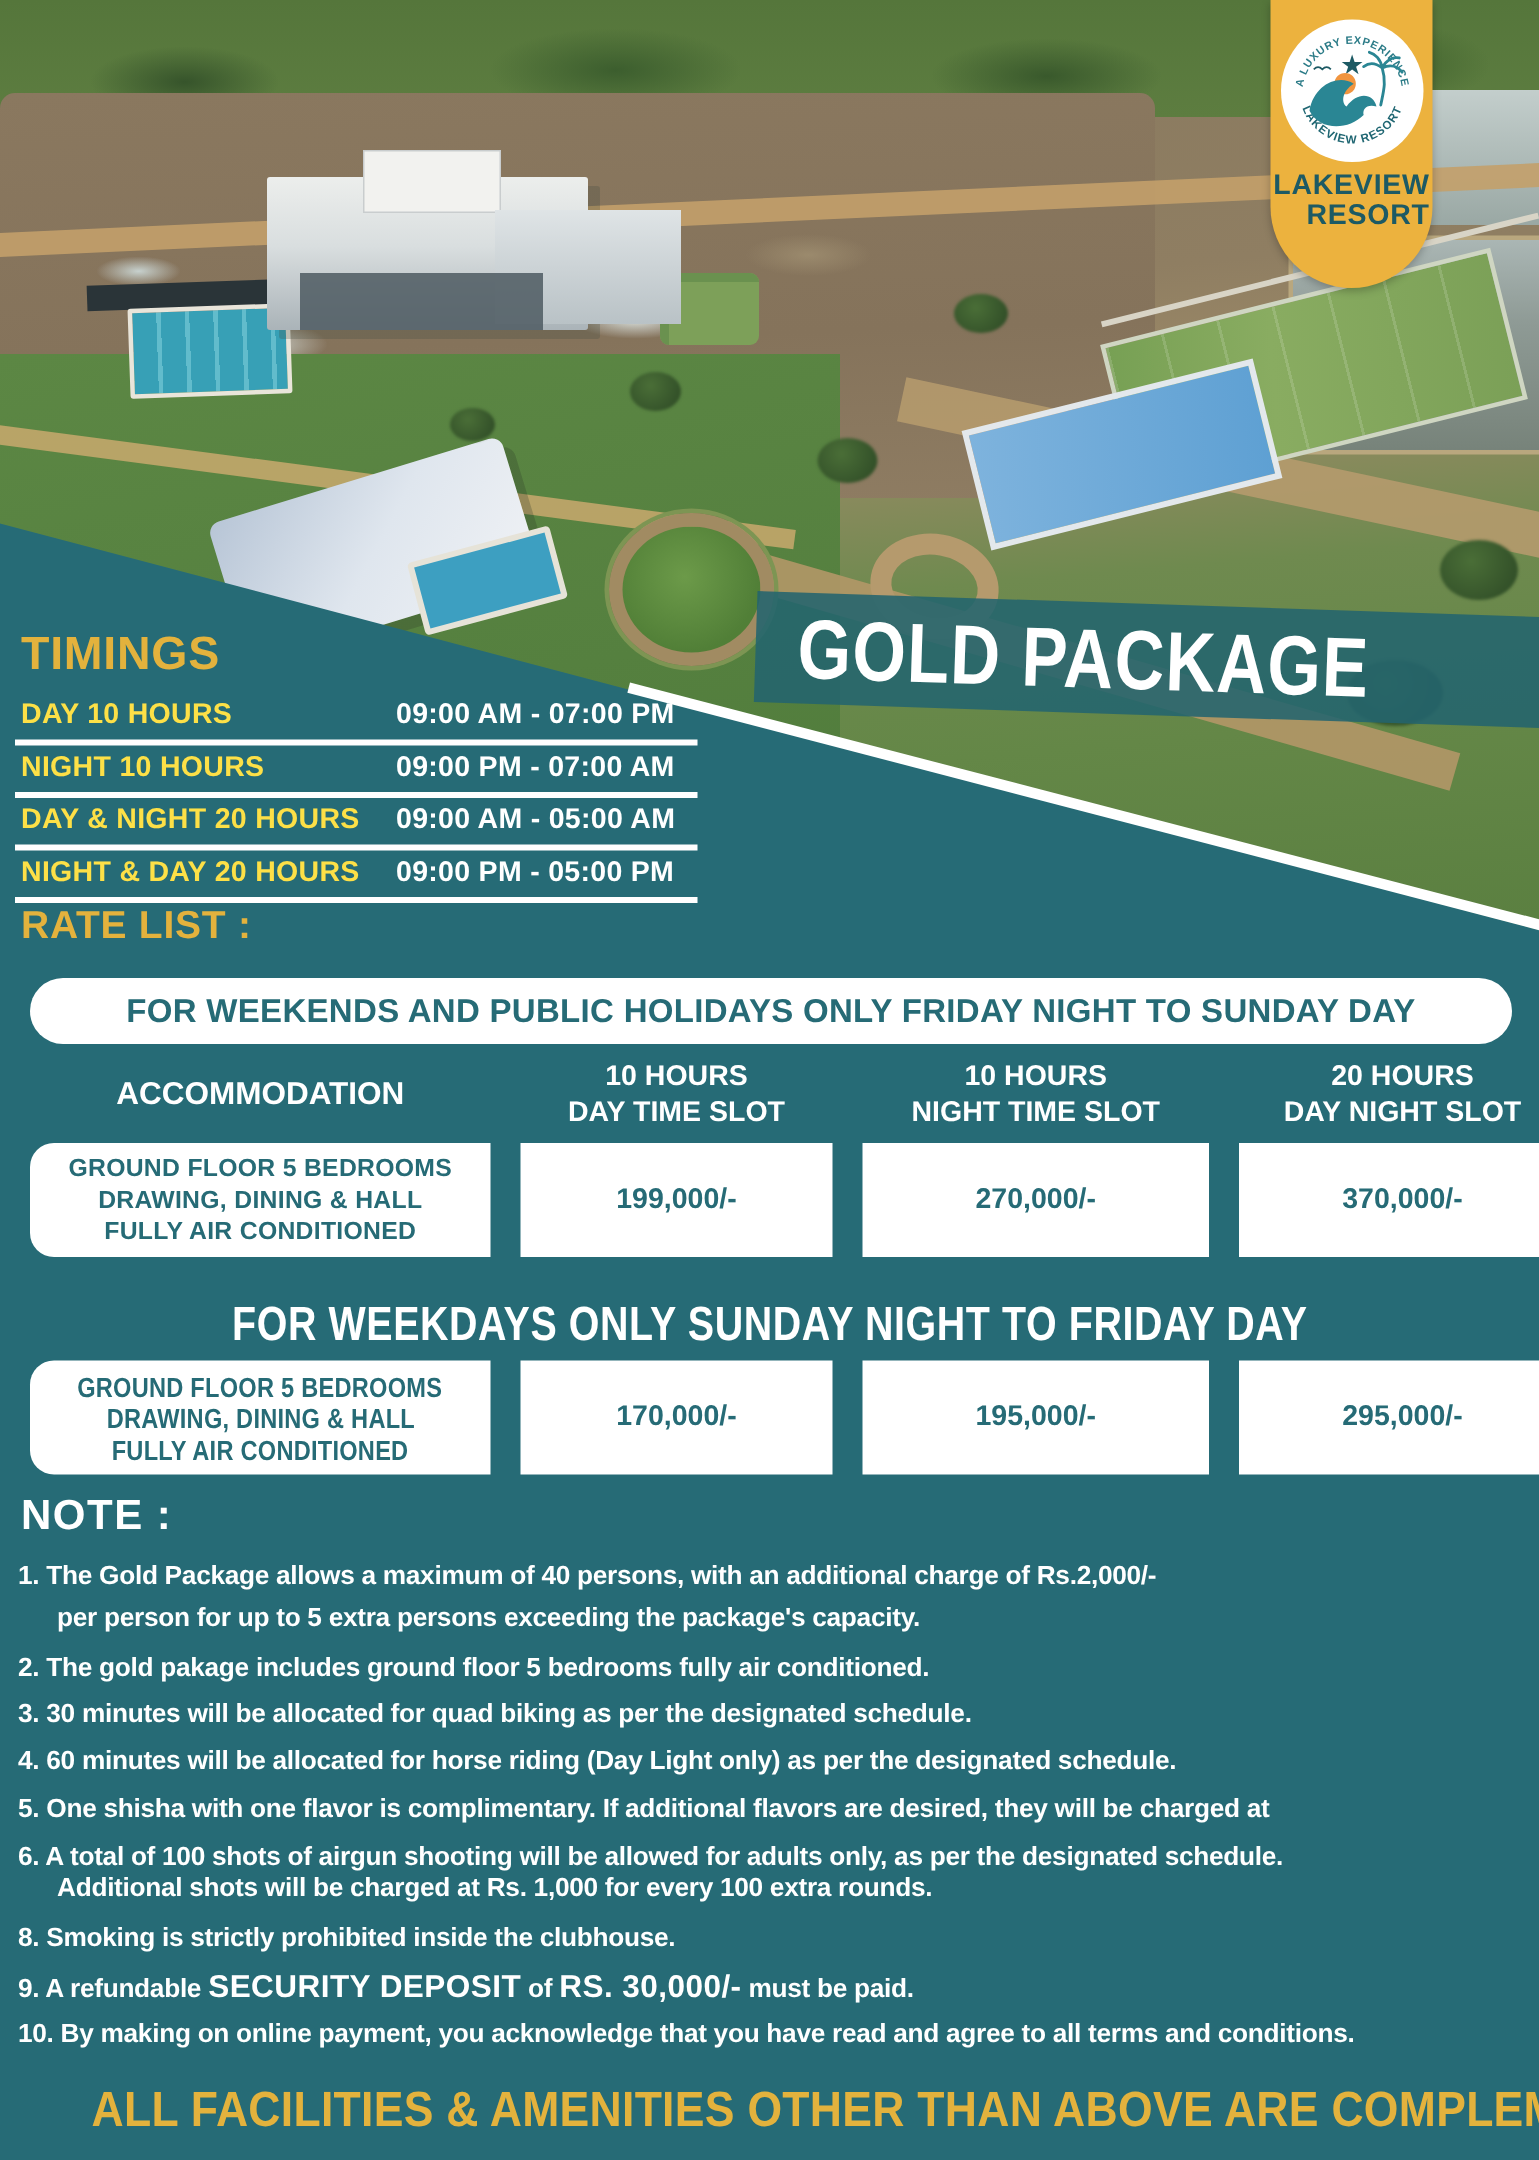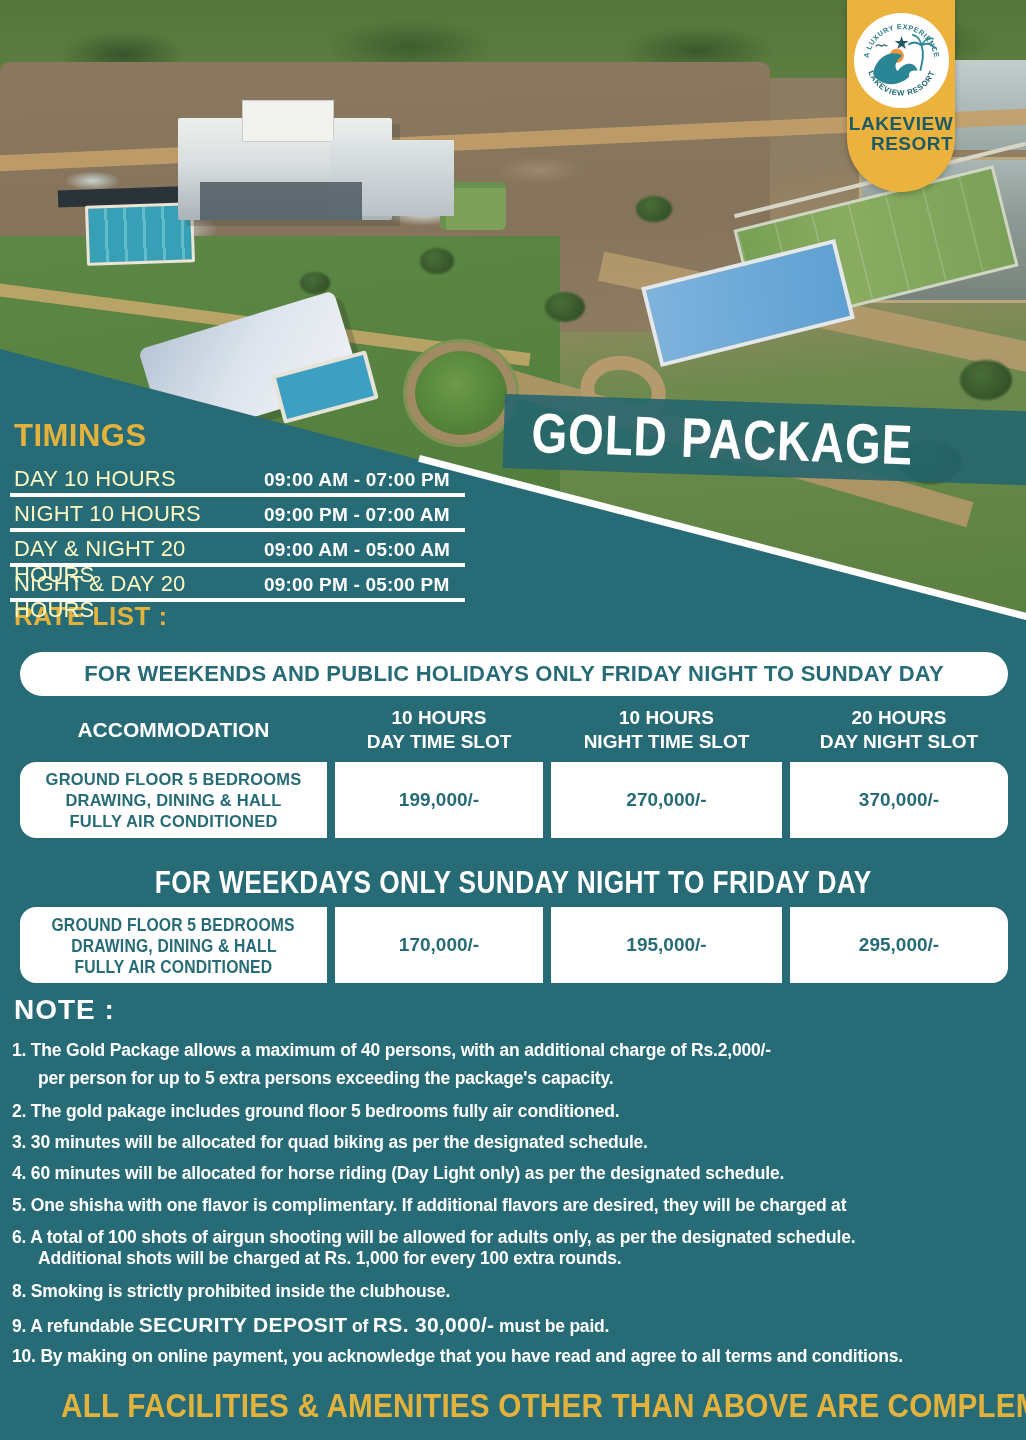--- a/index.html
+++ b/index.html
@@ -106,32 +106,32 @@
     display:flex; align-items:center; justify-content:center; }
   .badge .bname { margin-top:6px; text-align:right; color:#1d5a64; font-weight:bold;
     font-size:19px; line-height:20px; letter-spacing:.5px; }
 
   
   .timings-title { position:absolute; left:14px; top:418px; font-size:31px; font-weight:bold;
     color:#e3b23d; letter-spacing:.5px; z-index:6; }
   .timings-rows { position:absolute; left:10px; top:464px; width:455px; z-index:6; }
   .timing-row { display:flex; align-items:baseline; border-bottom:4px solid #ffffff;
     padding:2px 0 5px 4px; margin-bottom:2px; height:33px; }
-  .t-label { width:250px; color:#fef9c3; font-weight:normal; font-size:22px; letter-spacing:.2px; }
+  .t-label { width:250px; color:#fde047; font-weight:bold; font-size:19px; letter-spacing:.2px; }
   .t-time  { color:#ffffff; font-weight:bold; font-size:19px; letter-spacing:.2px; }
 
   
   .rate-title { position:absolute; left:14px; top:601px; font-size:26px; font-weight:bold;
     color:#e3b23d; letter-spacing:.5px; }
   .pill { position:absolute; left:20px; top:652px; width:988px; height:44px; background:#ffffff;
     border-radius:22px; display:flex; align-items:center; justify-content:center; }
   .pill span { color:#266b76; font-weight:bold; font-size:22px; letter-spacing:.2px; }
 
   .rate-grid { position:absolute; left:20px; width:988px; display:grid;
-    grid-template-columns:307px 208px 231px 218px; column-gap:8px; }
+    grid-template-columns:307px 208px 231px 218px; column-gap:20px; }
   .hdr { top:702px; height:56px; }
   .hdr .hcell { display:flex; flex-direction:column; align-items:center; justify-content:center;
     color:#ffffff; font-weight:bold; font-size:19px; line-height:24px; text-align:center; }
   .hdr .hcell:first-child { font-size:21px; }
   .rrow { height:76px; }
   .rrow .cell { background:#ffffff; display:flex; flex-direction:column; align-items:center;
     justify-content:center; color:#266b76; font-weight:bold; text-align:center; }
   .rrow .cell:first-child { border-radius:16px 0 0 16px; }
   .rrow .cell:last-child  { border-radius:0 16px 16px 0; }
   .rrow .acc div { font-size:16.5px; line-height:21px; letter-spacing:.2px; }

